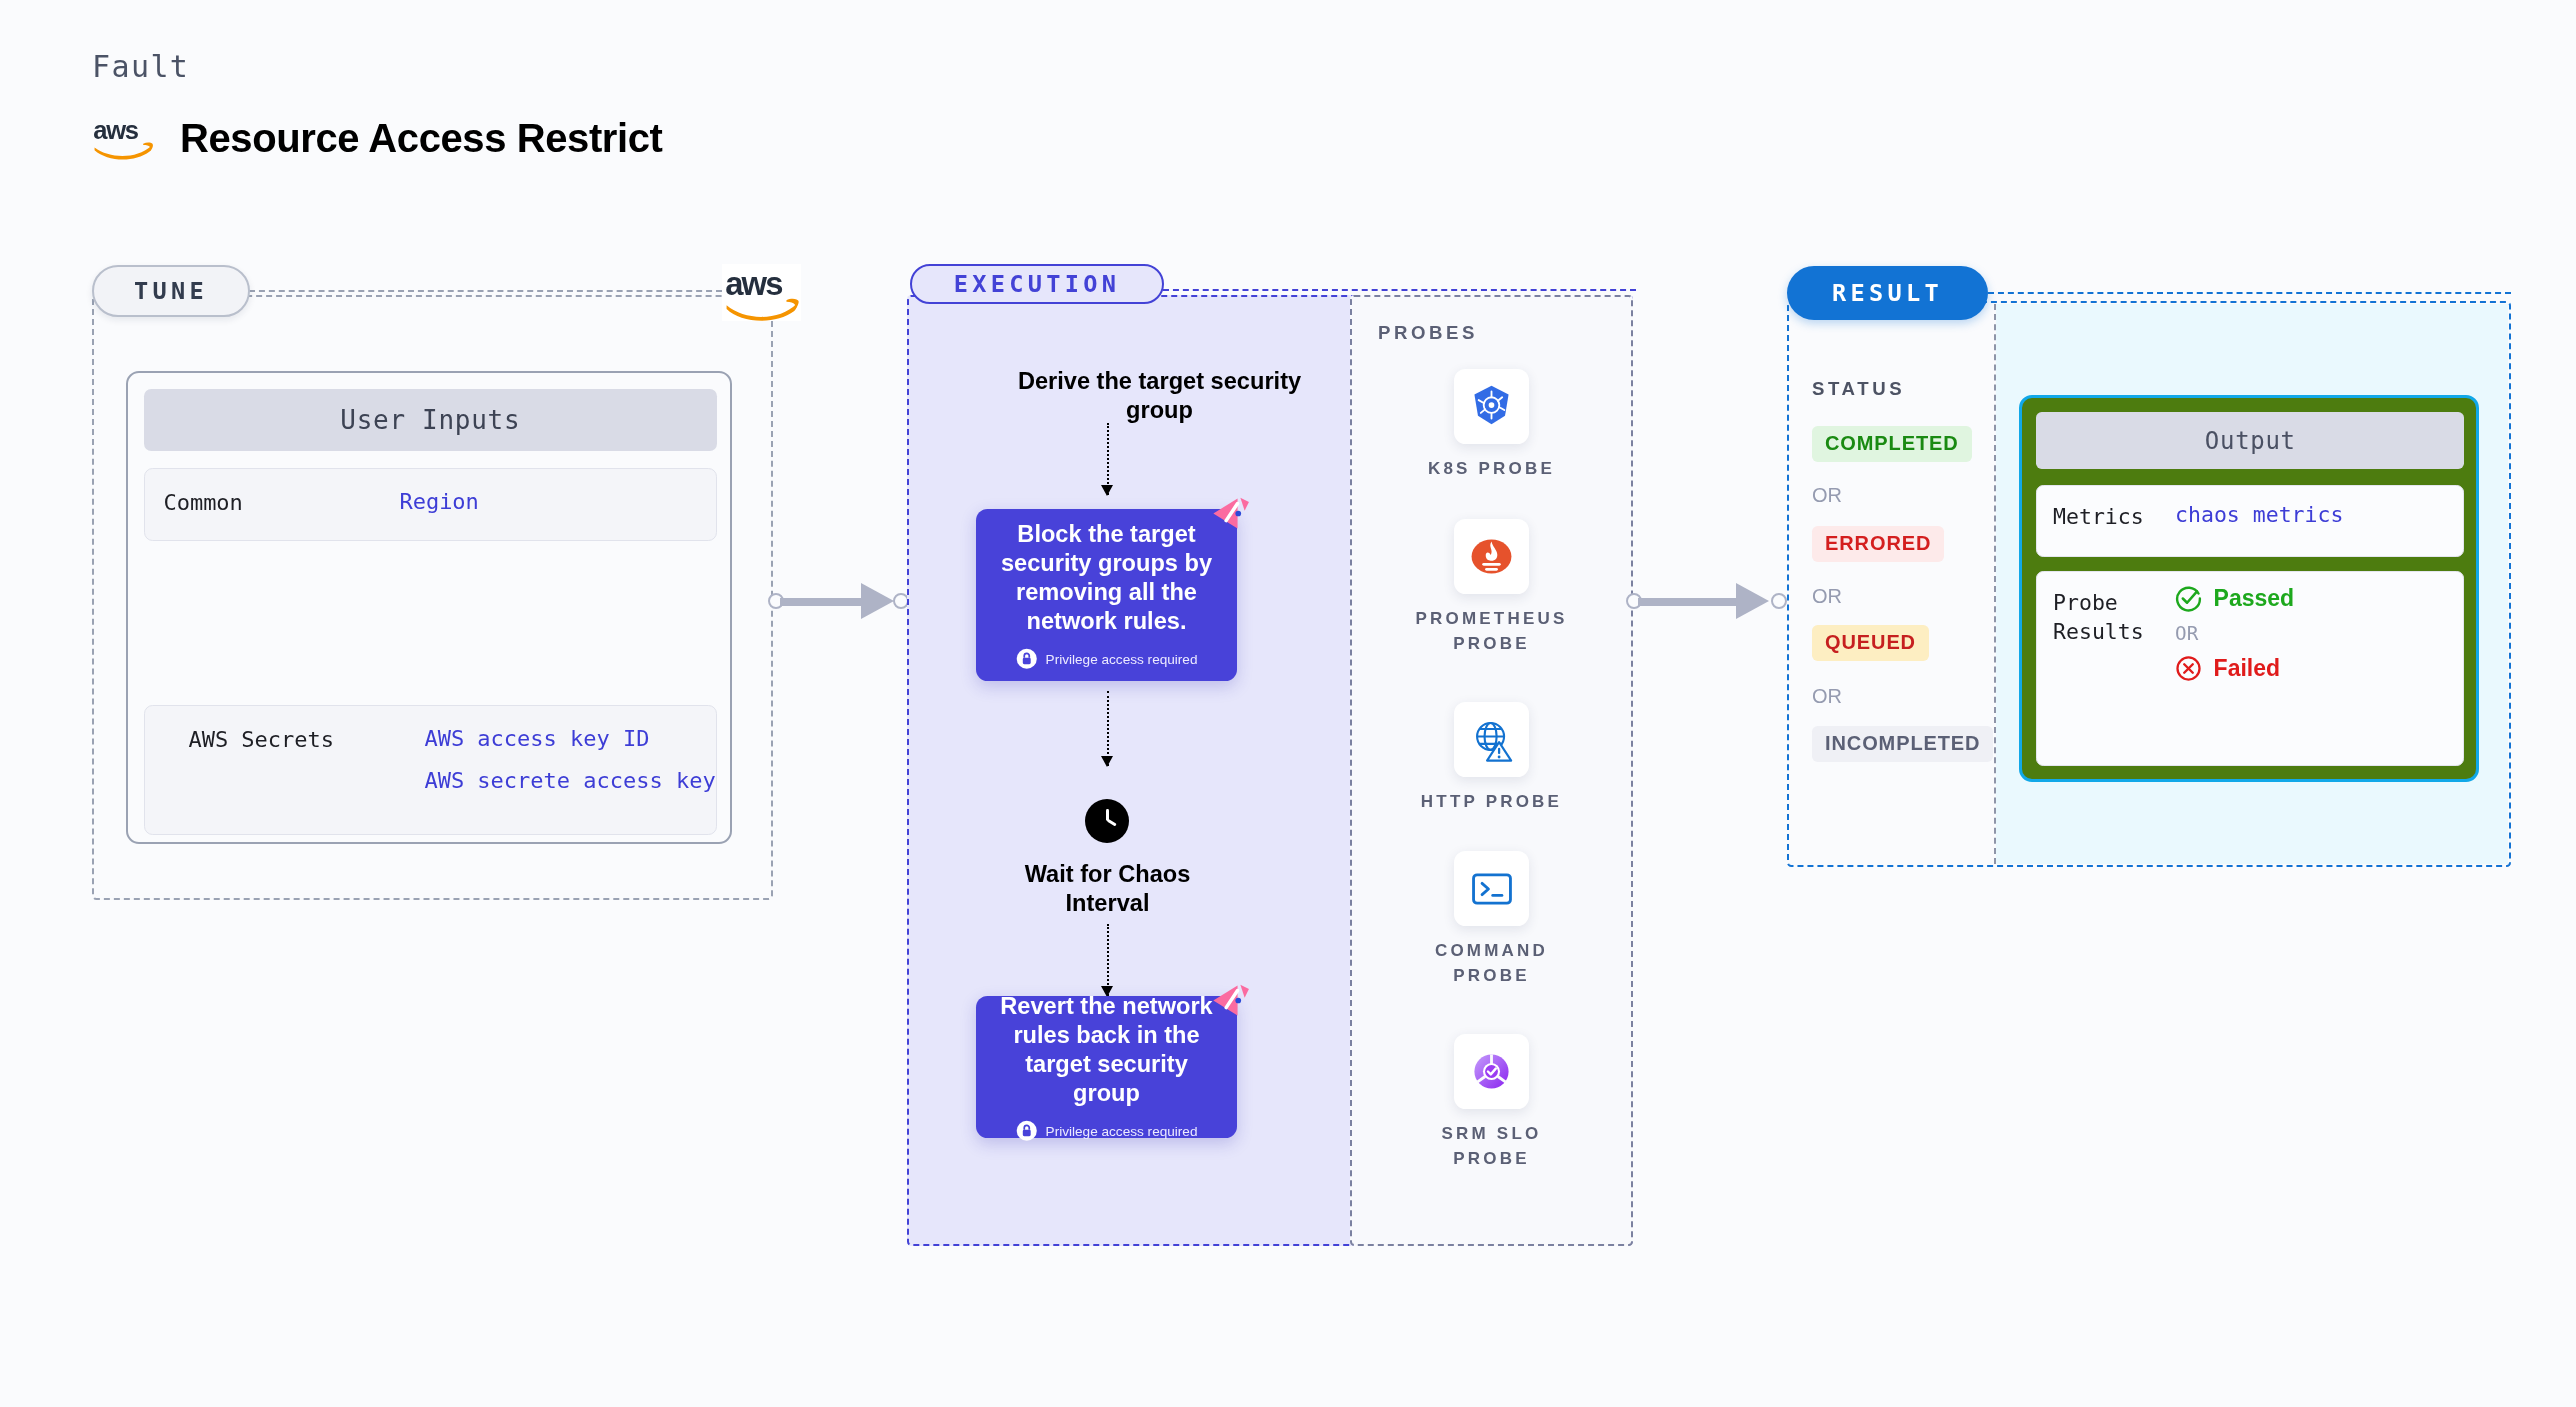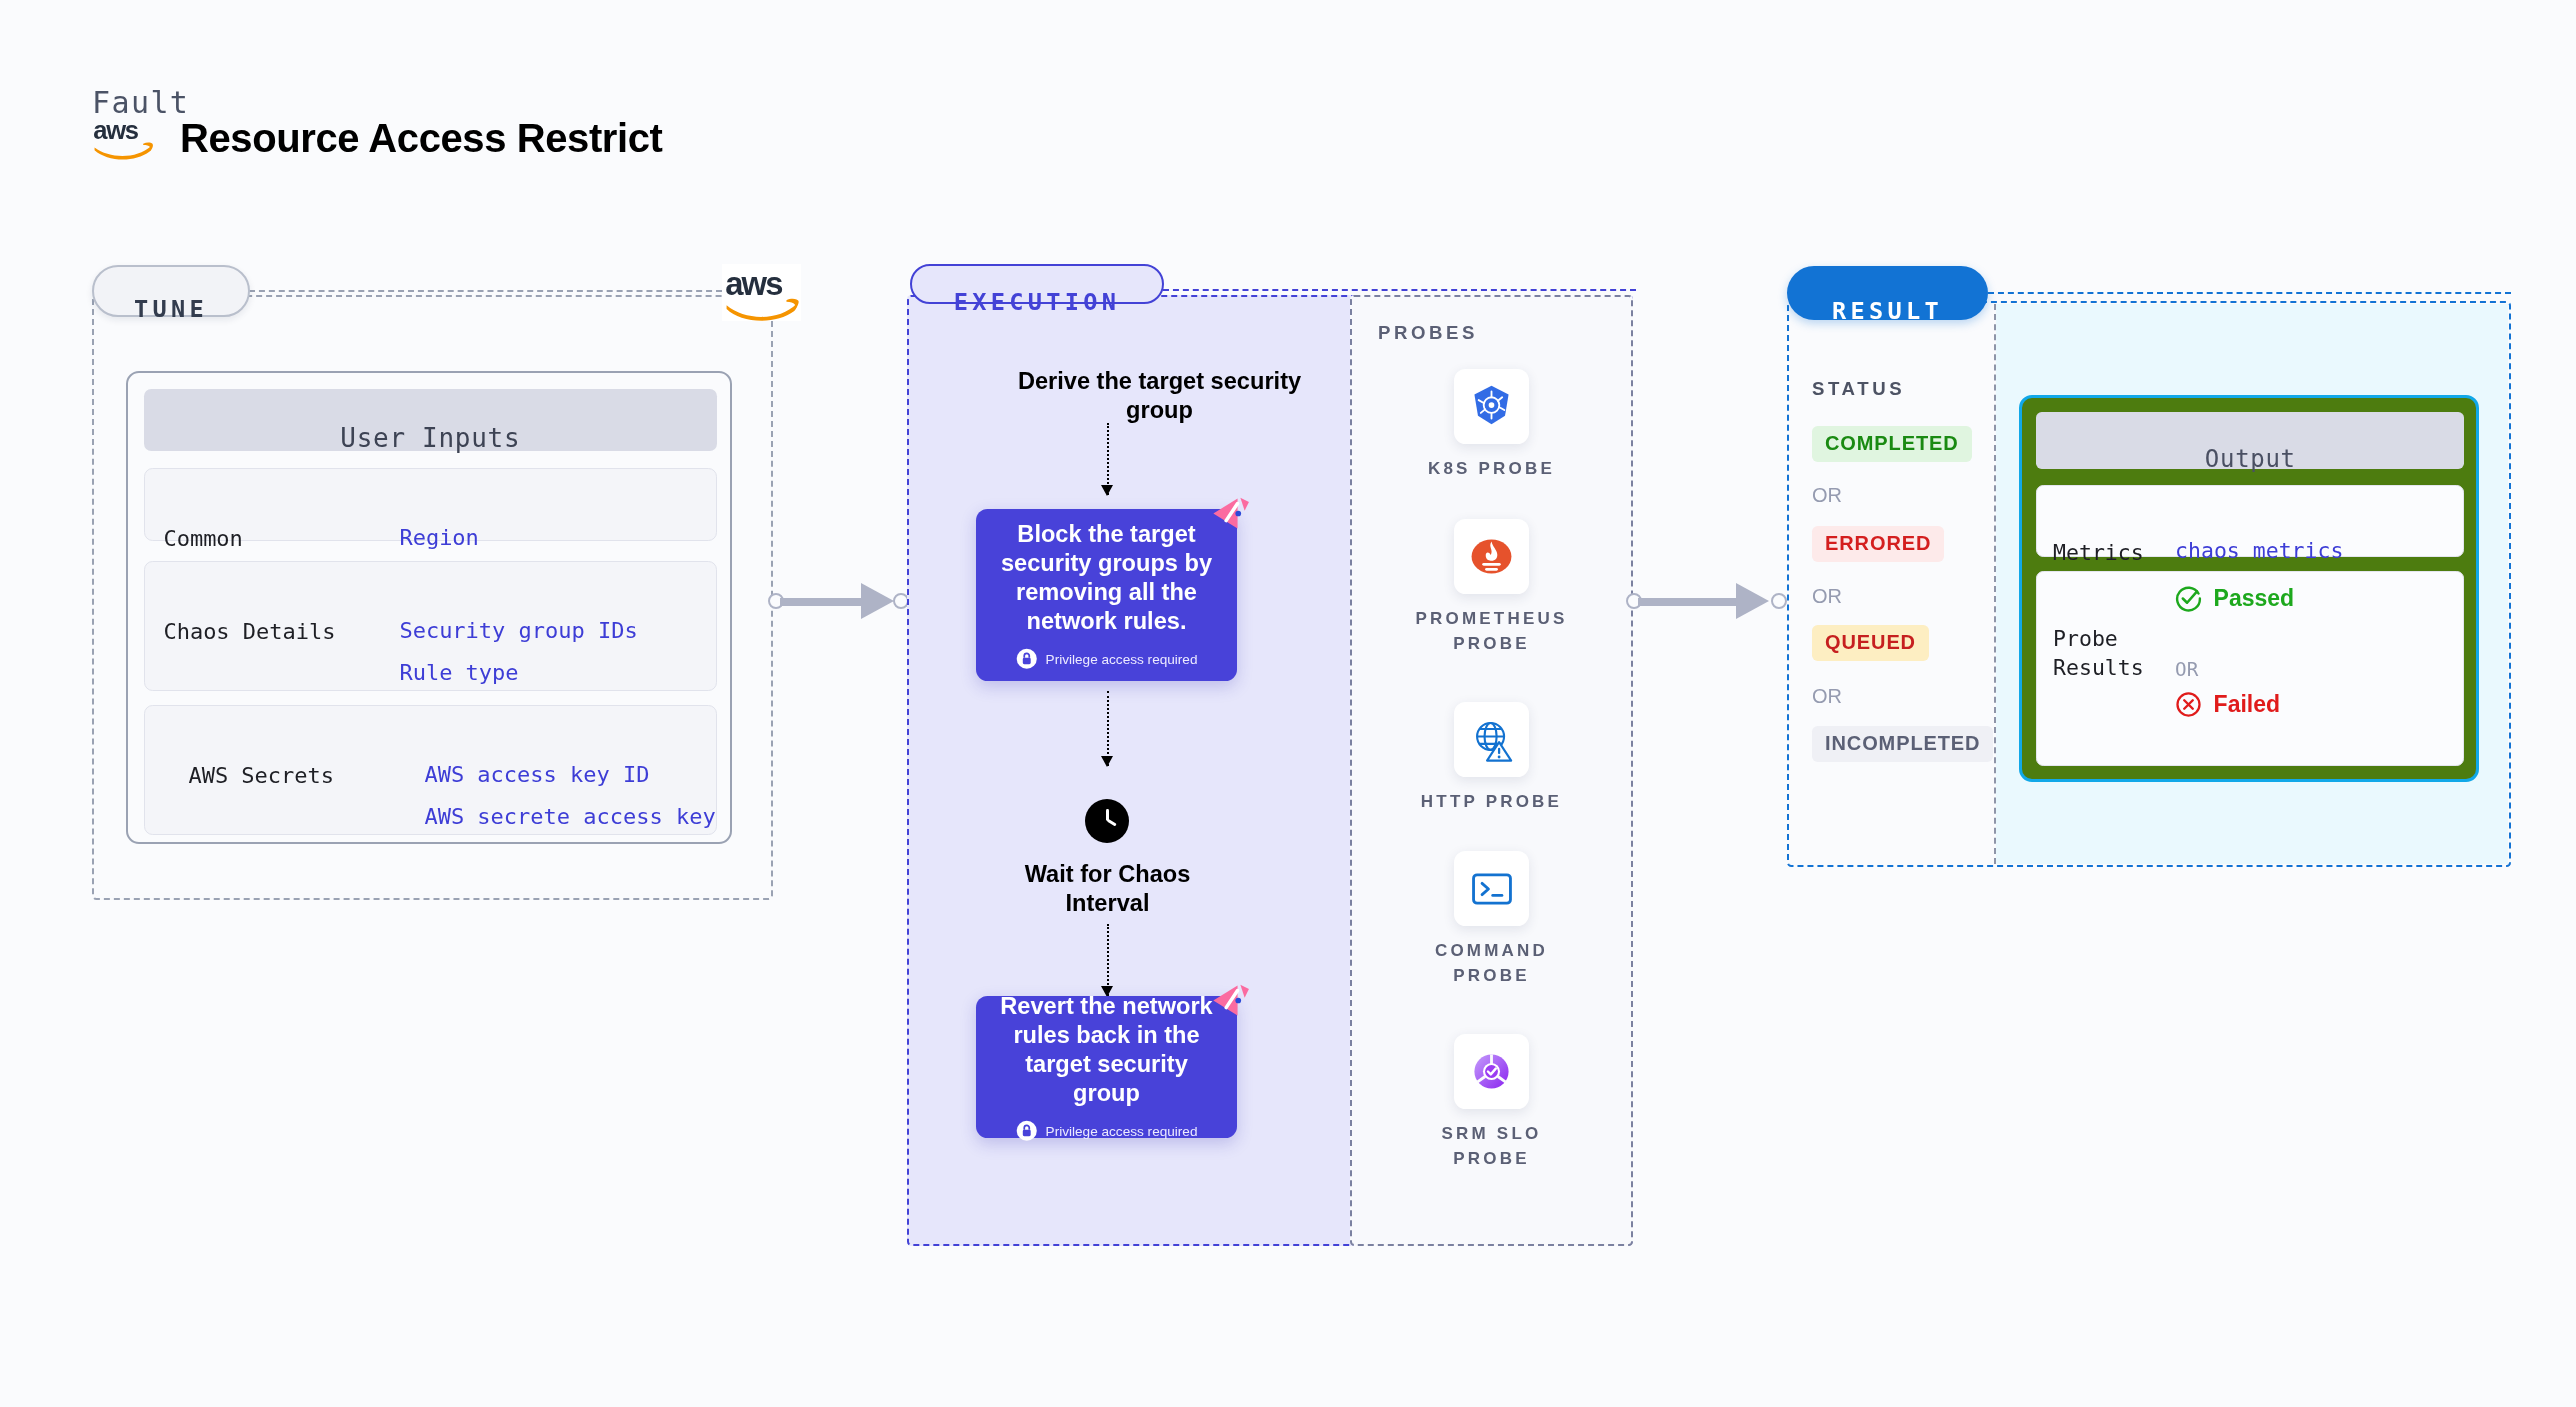--- a/index.html
+++ b/index.html
@@ -3,21 +3,21 @@
 <meta charset="utf-8">
 <style>
   html,body{margin:0;padding:0;}
   body{
     width:2576px;height:1408px;
     background:#fafbfd;
     font-family:"Liberation Sans",sans-serif;
     position:relative;
     overflow:hidden;
   }
-  .mono{font-family:"DejaVu Sans Mono","Liberation Mono",monospace;margin-top:36px;}
+  .mono{font-family:"DejaVu Sans Mono","Liberation Mono",monospace;}
 
   
   #fault-label{
     position:absolute;left:92px;top:49px;
     font-size:30px;letter-spacing:1.4px;color:#4b5366;
   }
   #title-row{
     position:absolute;left:92px;top:115px;
     display:flex;align-items:center;gap:24px;
   }
@@ -238,27 +238,20 @@
     <span class="mono">User Inputs</span>
   </div>
 
   <div class="ui-row" style="top:95px;height:73px;">
     <div class="k mono">Common</div>
     <div class="vals mono">
       <span>Region</span>
     </div>
   </div>
 
-  <div class="ui-row" style="top:188px;height:130px;">
-    <div class="k mono">Chaos Details</div>
-    <div class="vals mono">
-      <span>Security group IDs</span>
-      <span>Rule type</span>
-    </div>
-  </div>
 
   <div class="ui-row" style="top:332px;height:130px;justify-content:flex-end;">
     <div class="k mono">AWS Secrets</div>
     <div class="vals mono">
       <span>AWS access key ID</span>
       <span>AWS secrete access key</span>
     </div>
   </div>
 </div>
 

